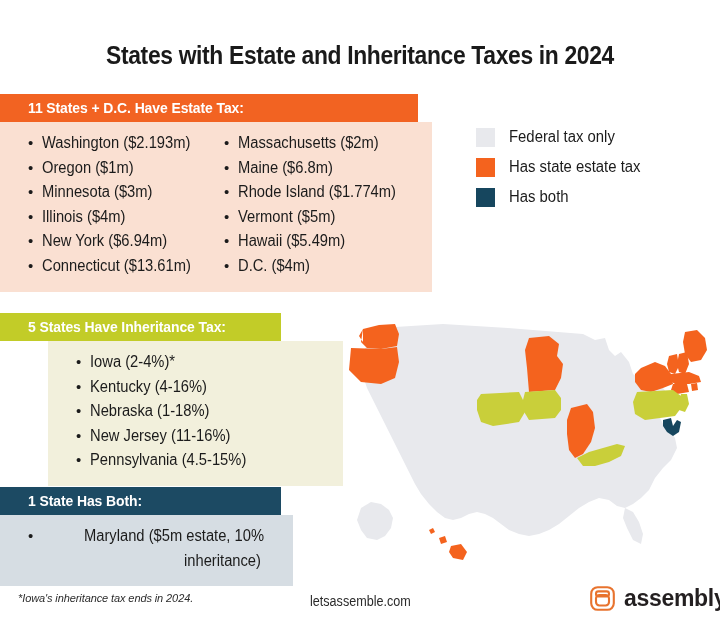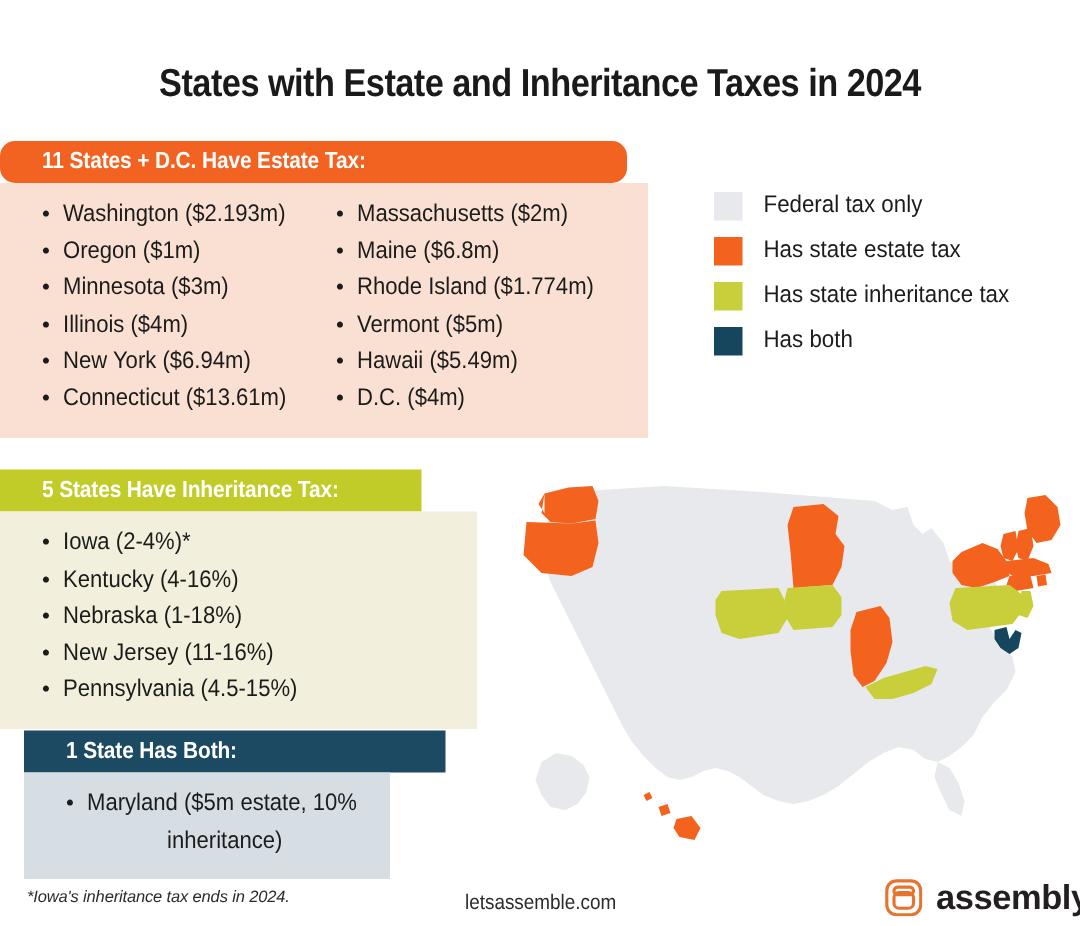--- a/index.html
+++ b/index.html
@@ -51,43 +51,45 @@
   }
   .panel-body li:before{
     content:"\2022";
     position:absolute;left:0;top:0;
     font-size:15px;
   }
   .panel-body li span{display:inline-block;transform:scaleX(0.92);transform-origin:left center;}
 
   
   #panel-estate{top:94px;}
-  #panel-estate .panel-head{width:418px;background:#F26322;border-radius:10px;}
+  #panel-estate .panel-head{width:418px;background:#F26322;}
   #panel-estate .panel-body{
     width:432px;background:#FAE0D2;
     padding:9px 0 14px 28px;
     display:flex;gap:0;
   }
   #panel-estate .col-a{width:196px;}
   #panel-estate .col-b{width:200px;}
 
   
   #panel-inherit{top:313px;}
   #panel-inherit .panel-head{width:281px;background:#C2CC28;}
   #panel-inherit .panel-body{
-    width:318px;background:#F2F0DC;
+    width:295px;background:#F2F0DC;
     padding:9px 0 13px 28px;
-  }
-
-  
-  #panel-both{top:487px;margin-left:16px;}
+    margin-left:48px;
+  }
+
+  
+  #panel-both{top:487px;}
   #panel-both .panel-head{width:281px;background:#1C4A63;}
   #panel-both .panel-body{
-    width:244px;background:#D6DDE3;
+    width:293px;background:#D6DDE3;
     padding:8px 0 13px 28px;
+    text-align:right;
   }
   #panel-both .panel-body li{white-space:normal;line-height:25px;width:238px;}
   #panel-both .indent{display:block;padding-left:58px;}
 
   
   .footnote{
     position:absolute;left:18px;top:592px;
     font-size:11px;font-style:italic;
     color:#2b2b2b;letter-spacing:-0.1px;
   }
@@ -180,24 +182,20 @@
 <div class="footnote">*Iowa's inheritance tax ends in 2024.</div>
 
 <div class="legend">
   <div class="legend-row">
     <span class="legend-sw" style="background-color: rgb(232, 233, 237);"></span>
     <span class="legend-lb">Federal tax only</span>
   </div>
   <div class="legend-row">
     <span class="legend-sw" style="background-color: rgb(244, 99, 30);"></span>
     <span class="legend-lb">Has state estate tax</span>
-  </div>
-  <div class="legend-row">
-    <span class="legend-sw" style="background-color: rgb(201, 207, 58);"></span>
-    <span class="legend-lb">Has state inheritance tax</span>
   </div>
   <div class="legend-row">
     <span class="legend-sw" style="background-color: rgb(22, 70, 94);"></span>
     <span class="legend-lb">Has both</span>
   </div>
 </div>
 
 <div class="map">
   <svg viewBox="0 0 387 268" xmlns="http://www.w3.org/2000/svg">
 

